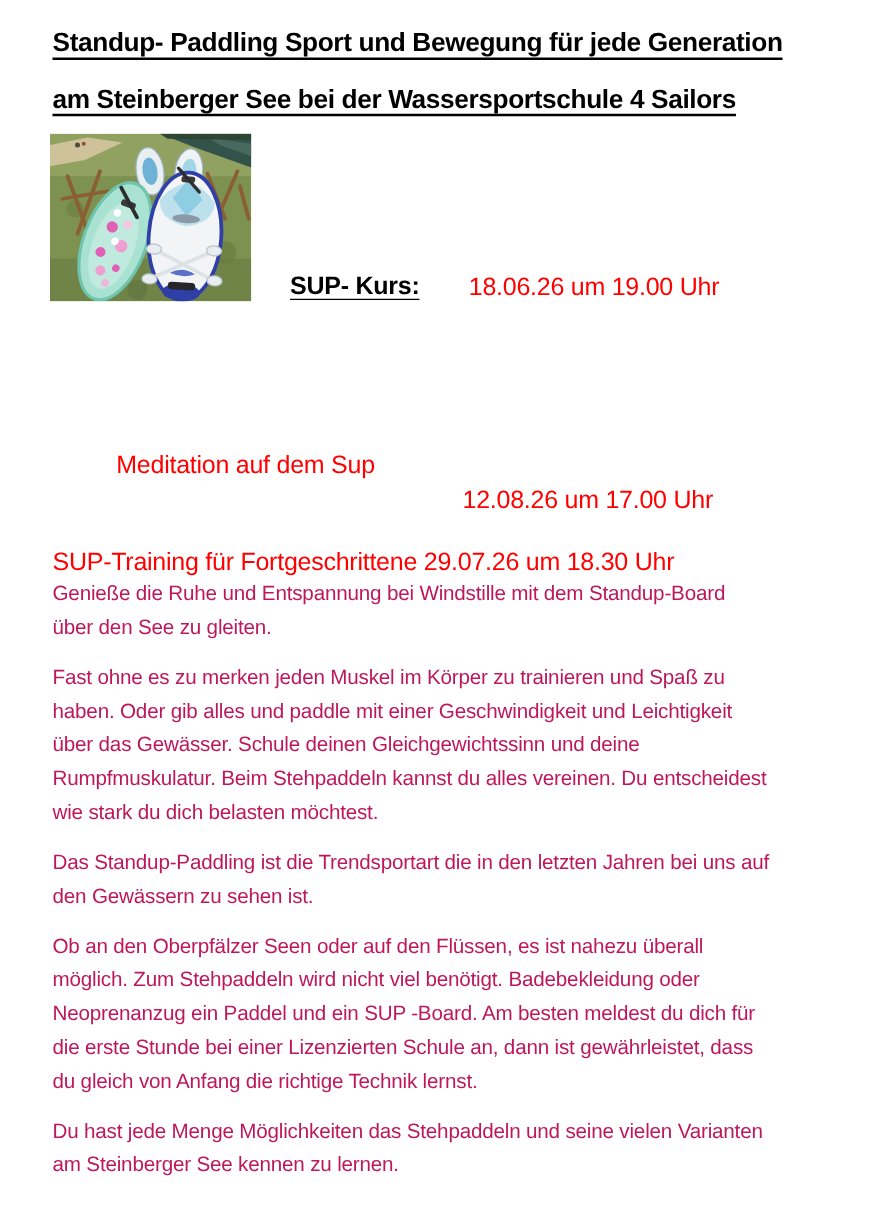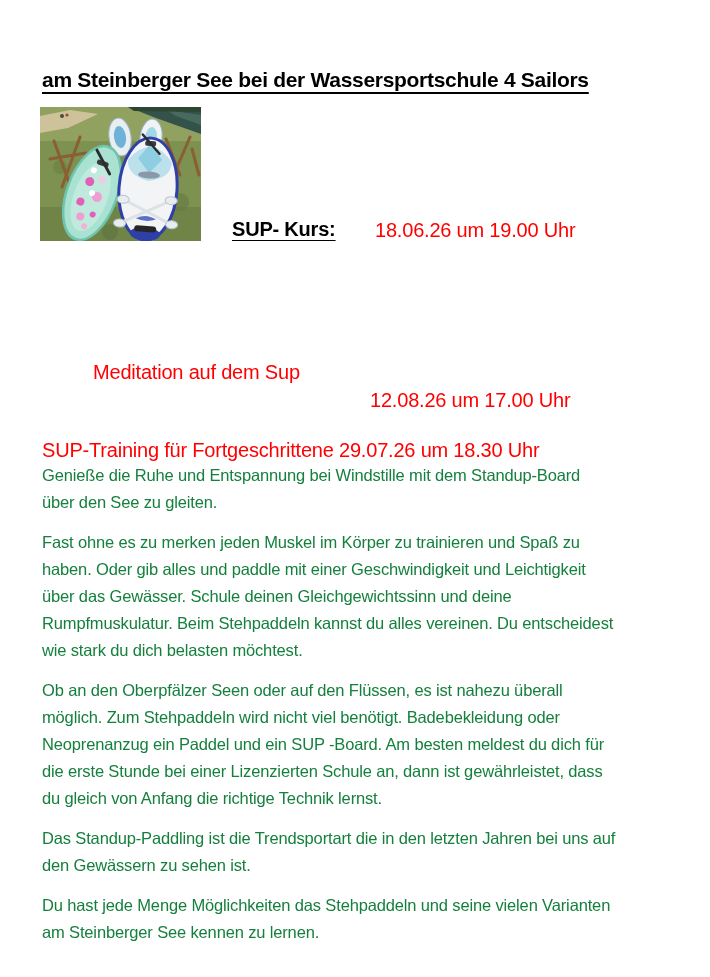--- a/index.html
+++ b/index.html
@@ -60,30 +60,31 @@
   .body-text {
     position: absolute;
     left: 42px;
     top: 462px;
     width: 662px;
   }
   .body-text p {
     font-size: 16.5px;
     line-height: 27px;
     letter-spacing: -0.15px;
-    color: #15803d;
+    color: #be185d;
     white-space: pre-line;
     margin: 0 0 13px 0;
   }
 </style>
 </head>
 <body>
 
 <div class="page">
 
+  <div class="title-line title-1">Standup- Paddling Sport und Bewegung für jede Generation</div>
   <div class="title-line title-2">am Steinberger See bei der Wassersportschule 4 Sailors</div>
 
   <svg class="photo" viewBox="0 0 161 134" xmlns="http://www.w3.org/2000/svg" role="img">
 
     <g>
       <rect x="0" y="0" width="161" height="134" fill="#7d9150"></rect>
       <rect x="0" y="0" width="161" height="34" fill="#90a160"></rect>
       <rect x="0" y="100" width="161" height="34" fill="#6f8446"></rect>
       <circle cx="20" cy="60" r="7" fill="#6a7f43" opacity="0.6"></circle>
       <circle cx="140" cy="95" r="9" fill="#66793f" opacity="0.6"></circle>
@@ -168,24 +169,24 @@
   <div class="sched-item red training-line">SUP-Training für Fortgeschrittene 29.07.26 um 18.30 Uhr</div>
 
   <div class="body-text">
     <p>Genieße die Ruhe und Entspannung bei Windstille mit dem Standup-Board
 über den See zu gleiten.</p>
     <p>Fast ohne es zu merken jeden Muskel im Körper zu trainieren und Spaß zu
 haben. Oder gib alles und paddle mit einer Geschwindigkeit und Leichtigkeit
 über das Gewässer. Schule deinen Gleichgewichtssinn und deine
 Rumpfmuskulatur. Beim Stehpaddeln kannst du alles vereinen. Du entscheidest
 wie stark du dich belasten möchtest.</p>
+    <p>Das Standup-Paddling ist die Trendsportart die in den letzten Jahren bei uns auf
+den Gewässern zu sehen ist.</p>
     <p>Ob an den Oberpfälzer Seen oder auf den Flüssen, es ist nahezu überall
 möglich. Zum Stehpaddeln wird nicht viel benötigt. Badebekleidung oder
 Neoprenanzug ein Paddel und ein SUP -Board. Am besten meldest du dich für
 die erste Stunde bei einer Lizenzierten Schule an, dann ist gewährleistet, dass
 du gleich von Anfang die richtige Technik lernst.</p>
-    <p>Das Standup-Paddling ist die Trendsportart die in den letzten Jahren bei uns auf
-den Gewässern zu sehen ist.</p>
     <p>Du hast jede Menge Möglichkeiten das Stehpaddeln und seine vielen Varianten
 am Steinberger See kennen zu lernen.</p>
   </div>
 
 </div>
 
 </body></html>

